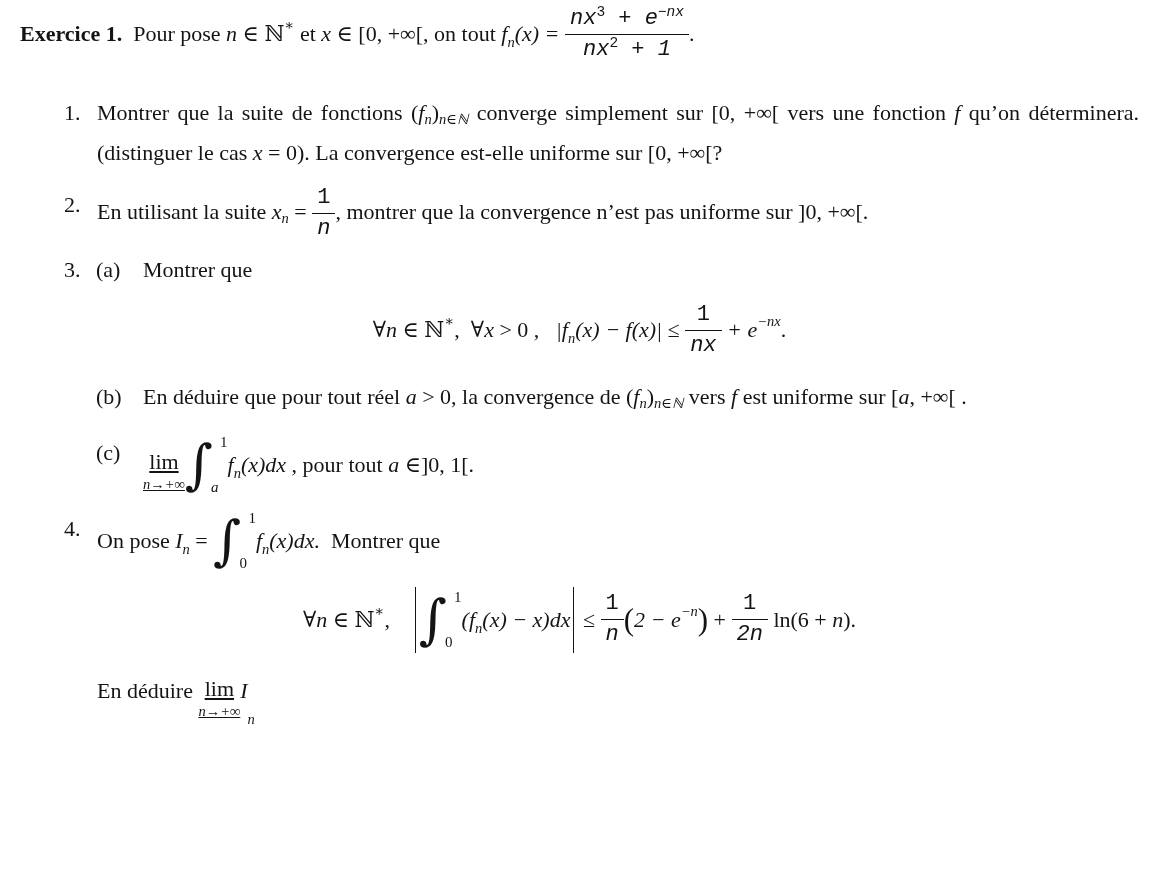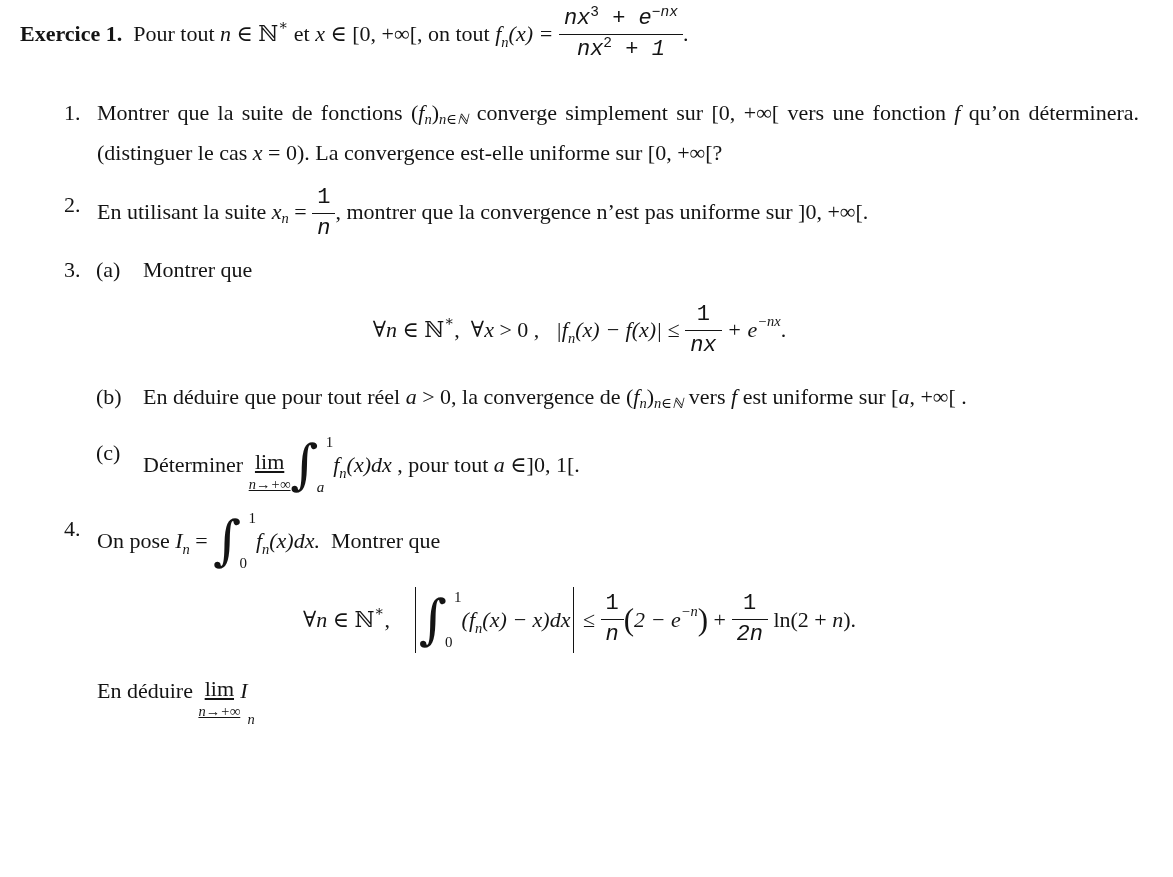--- a/index.html
+++ b/index.html
@@ -72,21 +72,21 @@
   #eqB     { margin-top: 14px; }
   #endline { margin-top: 18px; align-items: flex-end; }
 </style>
 </head>
 <body>
 
 <div class="page">
 
   <div class="eqrow" id="header">
     <span><b class="exlabel">Exercice 1.</b></span>
-    <span class="rm">  Pour tout </span>
+    <span class="rm">  Pour pose </span>
     <span class="mi">n</span>
     <span class="rm"> ∈ ℕ</span>
     <sup class="s rm">∗</sup>
     <span class="rm"> et </span>
     <span class="mi">x</span>
     <span class="rm"> ∈ [0, +∞[, on tout </span>
     <span class="mi">f</span>
     <sub class="s mi">n</sub>
     <span class="mi">(x) = </span>
     <span class="frac">
@@ -135,21 +135,20 @@
     <span class="rm">.</span>
   </div>
 
   <div class="subitem" id="item3b">
     <span class="slabel rm">(b)</span>
     <span class="rm">En déduire que pour tout réel </span><span class="mi">a</span><span class="rm"> &gt; 0, la convergence de (</span><span class="mi">f</span><sub class="s mi">n</sub><span class="rm">)</span><sub class="s mi">n∈ℕ</sub><span class="rm"> vers </span><span class="mi">f</span><span class="rm"> est uniforme sur [</span><span class="mi">a</span><span class="rm">, +∞[ .</span>
   </div>
 
   <div class="eqrow subitem" id="item3c">
     <span class="slabel rm">(c)</span>
-    <span class="rm">Déterminer </span>
     <span class="limop"><span class="limtop rm">lim</span><span class="limbot">n→+∞</span></span>
     <span class="bigint"><span class="intg">∫</span><span class="intlims"><span class="intsup rm">1</span><span class="intsub mi">a</span></span></span>
     <span class="mi">f</span>
     <sub class="s mi">n</sub>
     <span class="mi">(x)dx</span>
     <span class="rm"> , pour tout </span>
     <span class="mi">a</span>
     <span class="rm"> ∈]0, 1[.</span>
   </div>
 
@@ -185,21 +184,21 @@
     </span>
     <span class="bigp rm">(</span>
     <span class="mi">2 − e</span>
     <sup class="s mi">−n</sup>
     <span class="bigp rm">)</span>
     <span class="rm"> + </span>
     <span class="frac">
       <span class="fnum rm">1</span>
       <span class="fden mi">2n</span>
     </span>
-    <span class="rm"> ln(2 + </span>
+    <span class="rm"> ln(6 + </span>
     <span class="mi">n</span>
     <span class="rm">).</span>
   </div>
 
   <div class="eqrow item" id="endline">
     <span class="rm">En déduire </span>
     <span class="limop"><span class="limtop rm">lim</span><span class="limbot">n→+∞</span></span>
     <span class="mi">I</span>
     <sub class="s mi">n</sub>
   </div>

